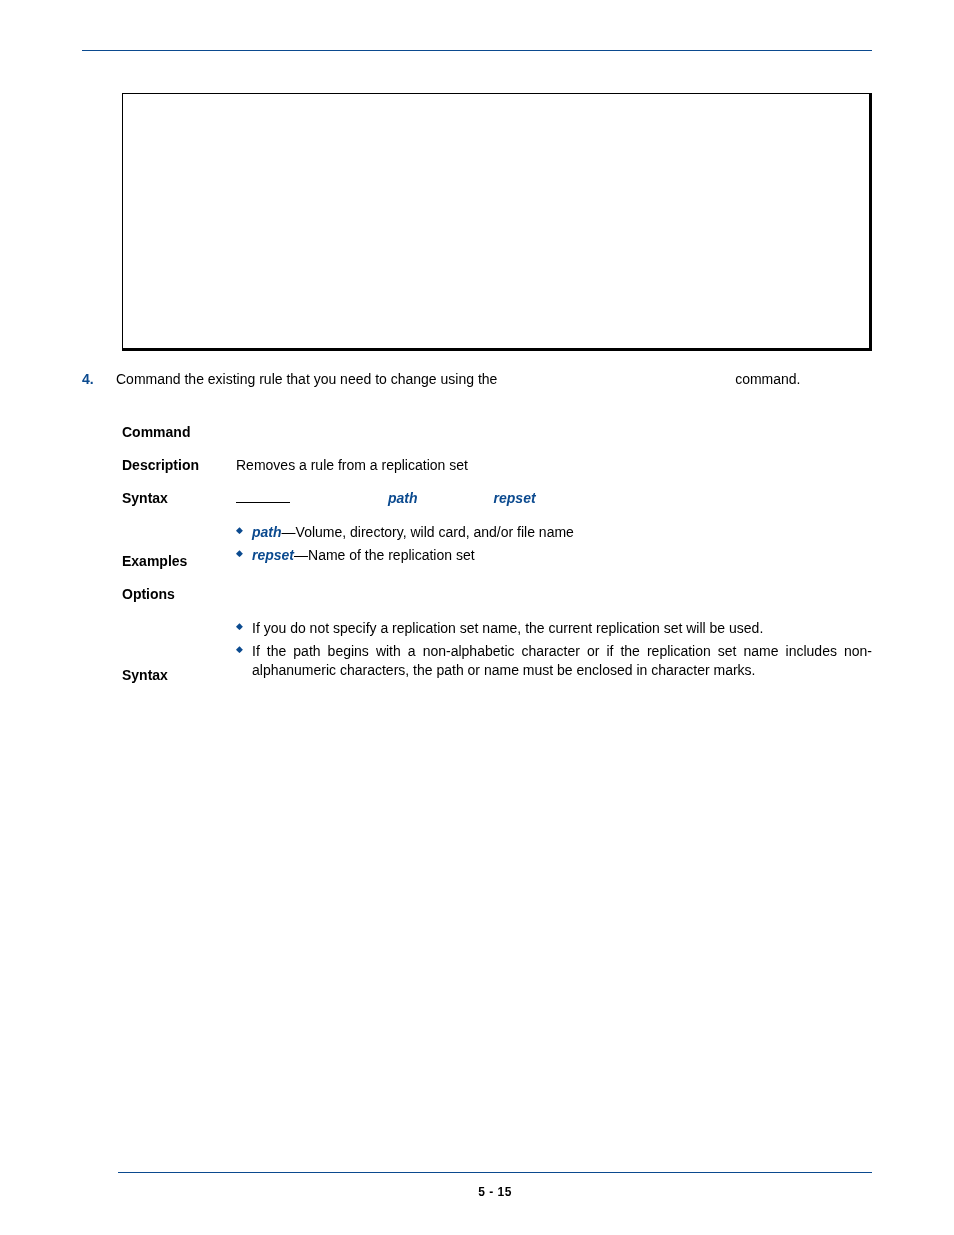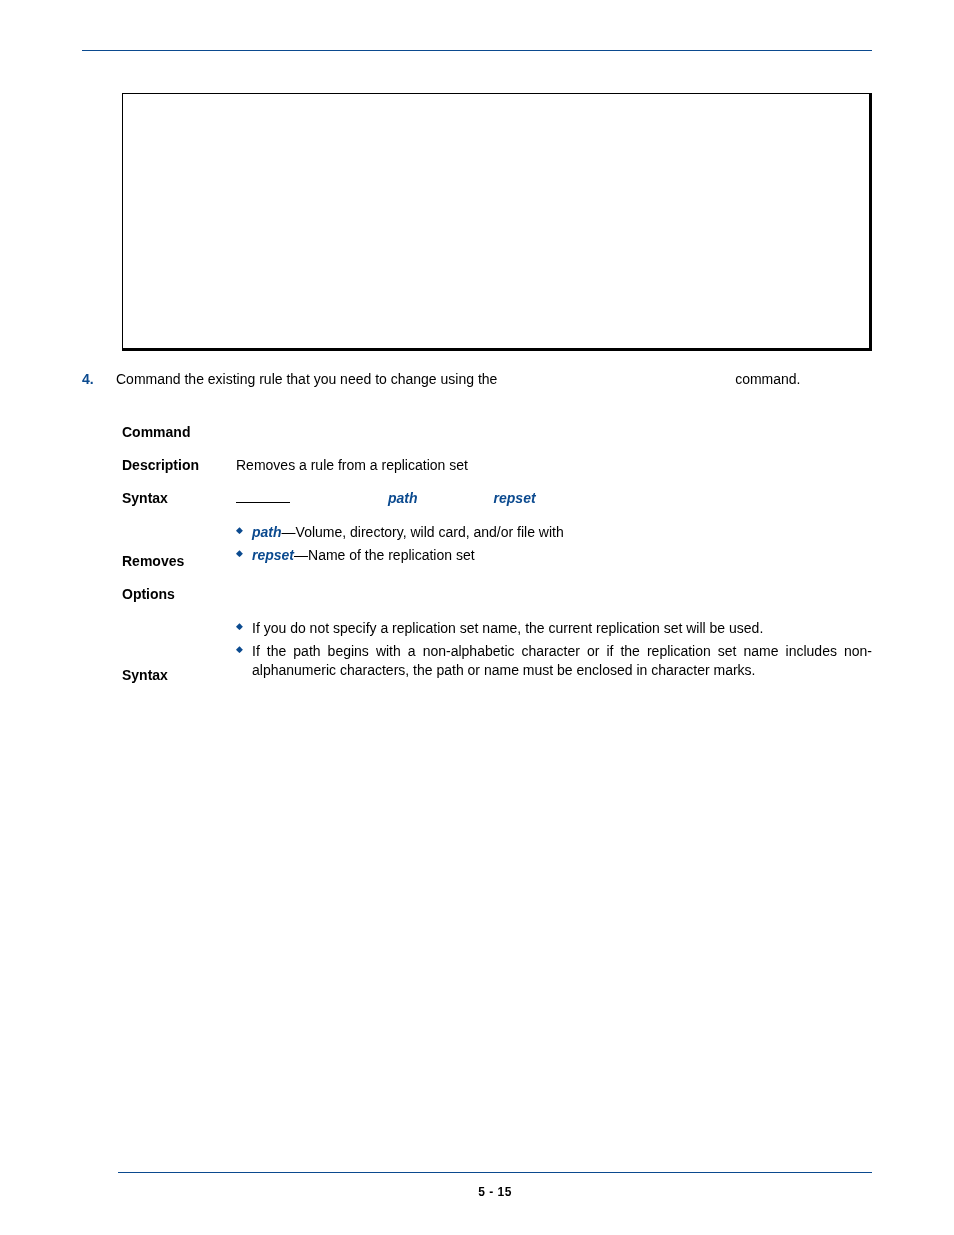--- a/index.html
+++ b/index.html
@@ -150,25 +150,25 @@
     </div>
 
     <div class="cmd-row">
       <div class="cmd-label">Syntax</div>
       <div class="cmd-val syntax-line">
         <span class="kw under"></span><span style="display:inline-block; width:98px;"></span><span class="arg">path</span><span class="kw"></span><span style="display:inline-block; width:76px;"></span><span class="arg">repset</span><span class="kw"></span>
       </div>
     </div>
 
     <div class="cmd-row">
-      <div class="cmd-label">Removes</div>
+      <div class="cmd-label">Examples</div>
       <div class="cmd-val">
         <ul class="diamond">
           <li>
-            <span class="arg-desc-ital">path</span><span>—Volume, directory, wild card, and/or file with</span>
+            <span class="arg-desc-ital">path</span><span>—Volume, directory, wild card, and/or file name</span>
           </li>
           <li>
             <span class="arg-desc-ital">repset</span><span>—Name of the replication set</span>
           </li>
         </ul>
       </div>
     </div>
 
     <div class="cmd-row">
       <div class="cmd-label">Options</div>

